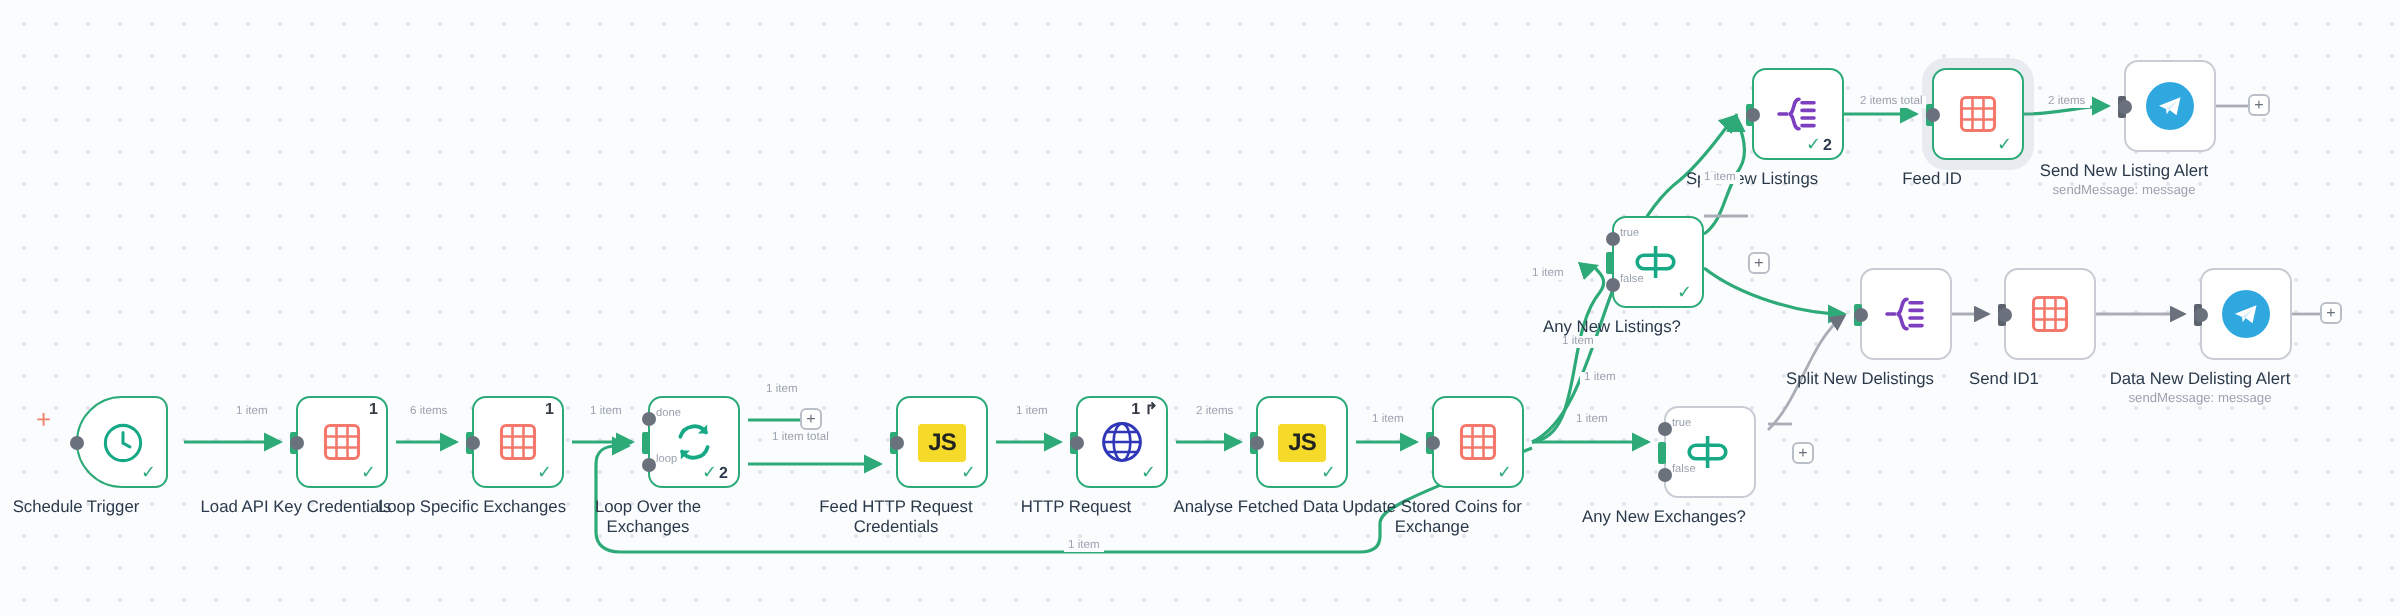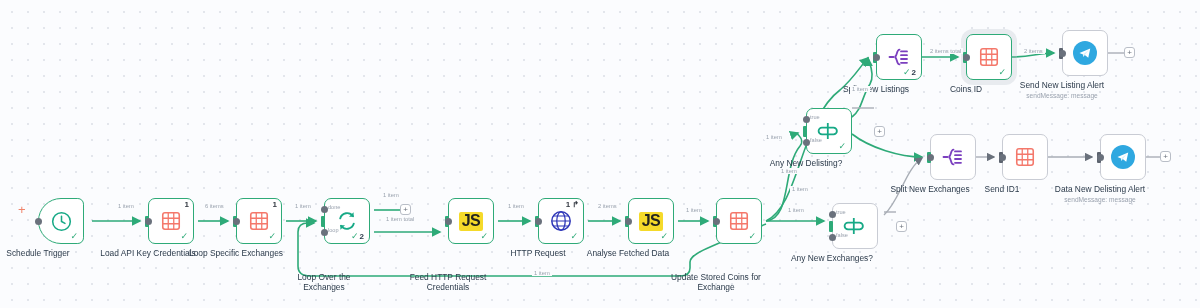--- a/index.html
+++ b/index.html
@@ -30,21 +30,21 @@
   }
   .node.ok .box{border-color:#2eaa78;}
   .node.trigger .box{border-radius:26px 7px 7px 26px;}
   .node.sel .box{box-shadow:0 0 0 5px rgba(150,158,170,.18);}
 
   .label{
     position:absolute;top:50px;left:50%;transform:translateX(-50%);
     font-size:8.4px;color:#2b3a4a;white-space:nowrap;text-align:center;
     line-height:10px;font-weight:400;
   }
-  .label.w2{white-space:normal;width:92px;margin-top:24px;}
+  .label.w2{white-space:normal;width:92px;}
   .sublabel{
     position:absolute;top:62px;left:50%;transform:translateX(-50%);
     font-size:6.6px;color:#9aa2ae;white-space:nowrap;text-align:center;
   }
   .badge{
     position:absolute;top:1px;right:4px;
     font-size:8px;font-weight:700;color:#363b44;
   }
   .tick{
     position:absolute;right:5px;bottom:2px;
@@ -75,21 +75,21 @@
   .elabel{
     position:absolute;font-size:5.8px;color:#9aa2ae;white-space:nowrap;
     background:#fbfcfe;padding:0 2px;
   }
   .startplus{
     position:absolute;font-size:13px;color:#f0836a;line-height:1;font-weight:400;
   }
   .icon{display:block;}
   .sheet{width:22px;height:22px;}
   .telegram{width:24px;height:24px;border-radius:50%;background:#2fa8e0;display:flex;align-items:center;justify-content:center;}
-  .jsbox{width:24px;height:19px;background:#f5da2a;border-radius:2px;display:flex;align-items:center;justify-content:center;font-size:16px;font-weight:700;font-family:"Liberation Sans",sans-serif;color:#23241f;letter-spacing:-0.5px;text-align:center;}
+  .jsbox{width:24px;height:19px;background:#f5da2a;border-radius:2px;display:flex;align-items:center;justify-content:center;font-size:12px;font-weight:700;font-family:"Liberation Sans",sans-serif;color:#23241f;letter-spacing:-0.5px;text-align:center;}
 </style>
 </head>
 <body>
 
 <div id="canvas">
 
   <svg id="edges" viewBox="0 0 1200 308" xmlns="http://www.w3.org/2000/svg">
     <defs>
       <marker id="ah-g" markerWidth="6" markerHeight="6" refX="5" refY="3" orient="auto">
         <path d="M0,0 L6,3 L0,6 Z" fill="#2eaa78"></path>
@@ -248,21 +248,21 @@
       </svg>
       <span class="tick">✓</span>
     </div>
     <div class="port in"></div>
     <div class="port out o1">
       <span class="portlbl">true</span>
     </div>
     <div class="port out o2">
       <span class="portlbl">false</span>
     </div>
-    <div class="label">Any New Delisting?</div>
+    <div class="label">Any New Listings?</div>
   </div>
 
   <div class="node" style="left:832px;top:203px;">
     <div class="box">
       <svg class="icon" width="24" height="24" viewBox="0 0 24 24">
         <path d="M5 8.6 H16.5 A2.6 2.6 0 0 1 16.5 15.4 H5 A2.6 2.6 0 0 1 5 8.6 Z" fill="none" stroke="#17a986" stroke-width="1.8"></path>
         <path d="M10.8 4 L10.8 20" stroke="#17a986" stroke-width="1.8" fill="none"></path>
       </svg>
     </div>
     <div class="port in" style="background:#2eaa78;"></div>
@@ -294,21 +294,21 @@
   <div class="node ok sel" style="left:966px;top:34px;">
     <div class="box">
       <svg class="sheet" viewBox="0 0 24 24">
         <rect x="3" y="3" width="18" height="18" rx="2.4" fill="none" stroke="#f4786b" stroke-width="1.7"></rect>
         <path d="M3 9 H21 M3 15 H21 M9 3 V21 M15 3 V21" stroke="#f4786b" stroke-width="1.4" fill="none"></path>
       </svg>
       <span class="tick">✓</span>
     </div>
     <div class="port in"></div>
     <div class="port out"></div>
-    <div class="label">Coins ID</div>
+    <div class="label">Feed ID</div>
   </div>
 
   <div class="node" style="left:1062px;top:30px;">
     <div class="box">
       <div class="telegram">
         <svg width="14" height="14" viewBox="0 0 24 24">
             <path d="M2.5 11.8 L21 4.4 L17.6 20 L11.6 15.4 L9.2 19 L8.6 14.6 Z" fill="#ffffff"></path>
             <path d="M8.6 14.6 L18.4 6.8 L11.6 15.4 Z" fill="#d7eefb"></path>
           </svg>
       </div>
@@ -322,21 +322,21 @@
   <div class="node" style="left:930px;top:134px;">
     <div class="box">
       <svg class="icon" width="24" height="24" viewBox="0 0 24 24">
         <path d="M2.5 12 H6.5" stroke="#7b3fbf" stroke-width="1.8" fill="none" stroke-linecap="round"></path>
         <path d="M12.5 4.6 C9.2 4.6 10.4 12 7.4 12 C10.4 12 9.2 19.4 12.5 19.4" fill="none" stroke="#7b3fbf" stroke-width="1.8" stroke-linecap="round"></path>
         <path d="M14 6.4 H20 M14 10.2 H20 M14 14 H20 M14 17.8 H20" stroke="#7b3fbf" stroke-width="1.8" fill="none" stroke-linecap="round"></path>
       </svg>
     </div>
     <div class="port in" style="background:#2eaa78;"></div>
     <div class="port out"></div>
-    <div class="label">Split New Exchanges</div>
+    <div class="label">Split New Delistings</div>
   </div>
 
   <div class="node" style="left:1002px;top:134px;">
     <div class="box">
       <svg class="sheet" viewBox="0 0 24 24">
         <rect x="3" y="3" width="18" height="18" rx="2.4" fill="none" stroke="#f4786b" stroke-width="1.7"></rect>
         <path d="M3 9 H21 M3 15 H21 M9 3 V21 M15 3 V21" stroke="#f4786b" stroke-width="1.4" fill="none"></path>
       </svg>
     </div>
     <div class="port in"></div>

